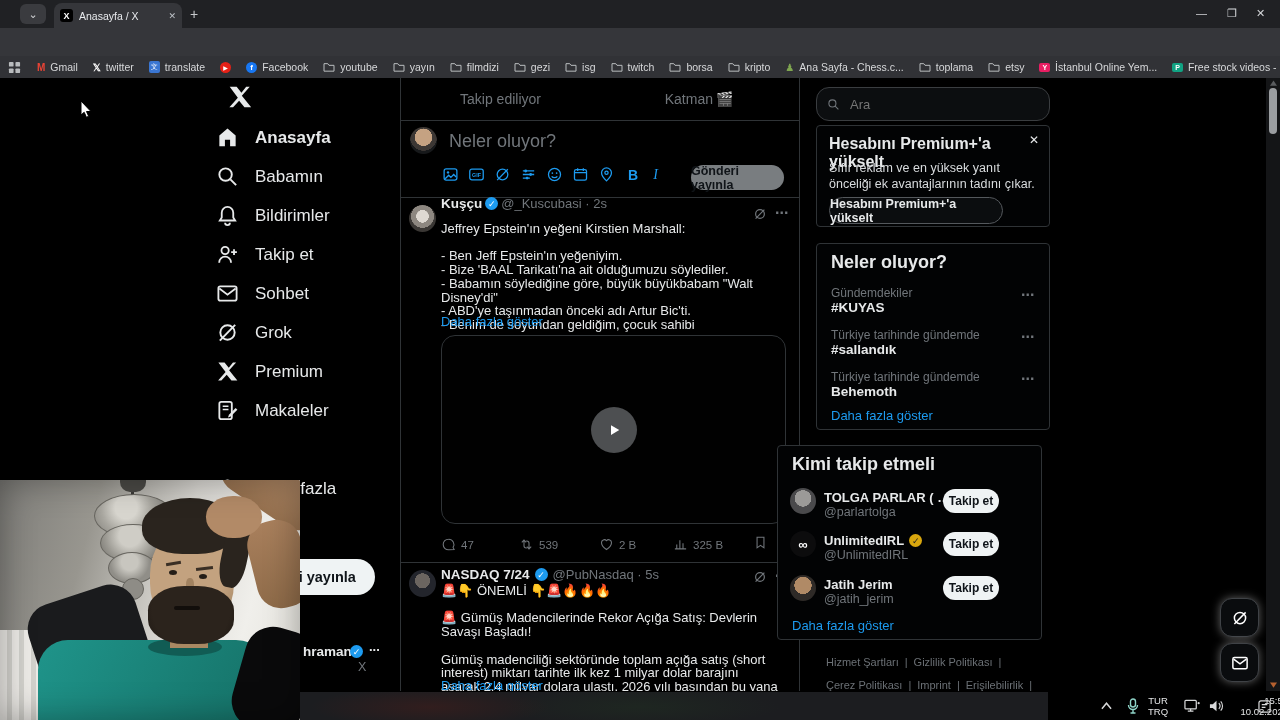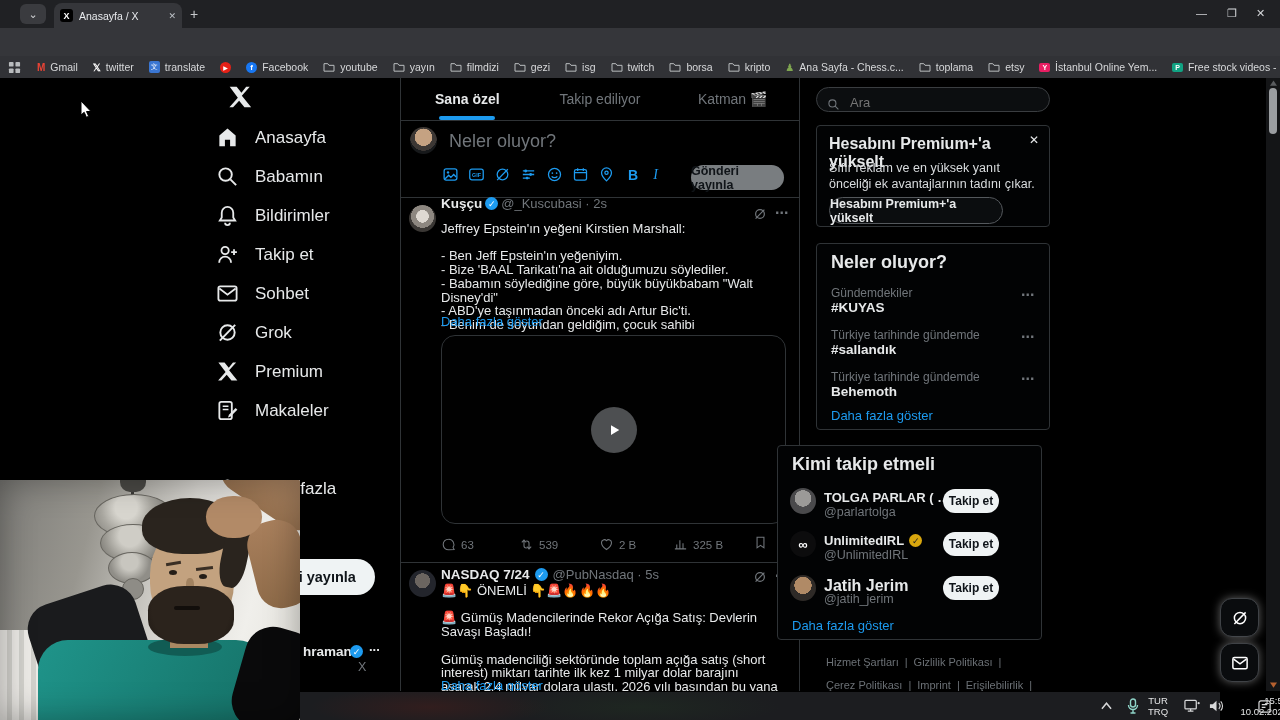--- a/index.html
+++ b/index.html
@@ -34,21 +34,21 @@
   #bkbar{left:0;top:56px;width:1280px;height:22px;background:#313236;display:flex;align-items:center}
   .bm{display:flex;align-items:center;gap:5px;font-size:10.5px;color:#d7d8da;white-space:nowrap}
   .bmfold svg{flex:none}
   .sep{width:1px;height:12px;background:#5a5b5e;margin:0 8px}
 
   
   #page{left:0;top:78px;width:1280px;height:613px;background:#000}
 
   
   .navitem{display:flex;align-items:center;gap:16px;height:39px;color:#e7e9ea;font-size:17px}
-  .navitem.active{font-weight:normal}
+  .navitem.active{font-weight:bold}
 
   
   #main{left:400px;top:0;width:400px;height:613px;border-left:1px solid #2f3336;border-right:1px solid #2f3336;box-sizing:border-box}
   #tabsrow{left:0;top:0;width:398px;height:42px;border-bottom:1px solid #2f3336;display:flex}
   .ftab{flex:1;display:flex;align-items:center;justify-content:center;font-size:14px;color:#71767b;position:relative}
   .ftab.active{color:#e7e9ea;font-weight:bold}
   .ftab .ul{position:absolute;bottom:0;left:50%;transform:translateX(-50%);width:56px;height:4px;border-radius:2px;background:#1d9bf0}
   .avatar{border-radius:50%;background:radial-gradient(circle at 50% 38%,#c5a282 0 40%,#3c3734 41% 62%,#17191b 63%);}
   .pill{border-radius:999px;display:flex;align-items:center;justify-content:center;font-weight:bold}
   .tname{font-size:13.5px;font-weight:bold;color:#e7e9ea}
@@ -68,21 +68,21 @@
 
   
   .fab{width:37px;height:37px;border-radius:12px;background:#0a0c0e;border:1px solid #3f4246;
        box-shadow:0 0 10px rgba(255,255,255,.38);display:flex;align-items:center;justify-content:center}
 
   
   #sbar{left:1266px;top:0;width:14px;height:613px;background:#141517}
   #sthumb{left:3px;top:10px;width:8px;height:46px;border-radius:4px;background:#9b9ea1}
 
   
-  #taskbar{left:0;top:691px;width:1220px;height:29px;background:#1c1d20;border-top:1px solid #000;
+  #taskbar{left:0;top:691px;width:1048px;height:29px;background:#1c1d20;border-top:1px solid #000;
            background-image:radial-gradient(120px 20px at 430px 15px,rgba(90,30,25,.35),transparent),
                             radial-gradient(140px 20px at 640px 15px,rgba(35,60,35,.3),transparent)}
   .tktxt{color:#e4e5e6;font-size:9.5px;line-height:11px;text-align:center}
 
   
   #cam{left:0;top:480px;width:300px;height:240px;overflow:hidden;z-index:60;
        background:linear-gradient(105deg,#7e7d79 0%,#98968f 28%,#d8d6d1 55%,#f0efeb 78%,#e3e1da 100%)}
 </style>
 </head>
 <body>
@@ -376,24 +376,20 @@
       <span>Gönderi yayınla</span>
     </div>
   <div class="a avatar" style="left:216px;top:562px;width:32px;height:32px"></div>
   <span class="a tname" style="left:303px;top:566px">hraman</span>
   <span class="a vbadge" style="left:347px;top:567px">✓</span>
   <span class="a dim" style="left:358px;top:582px;font-size:12.5px">X</span>
   <span class="a" style="left:369px;top:561px;font-size:13px;color:#e7e9ea;font-weight:bold">...</span>
 
   <div id="main" class="a">
     <div id="tabsrow" class="a">
-      <div class="ftab active">
-          <span>Sana özel</span>
-          <span class="ul"></span>
-        </div>
       <div class="ftab">
           <span>Takip ediliyor</span>
         </div>
       <div class="ftab">
           <span>Katman 🎬</span>
         </div>
     </div>
 
     <div class="a avatar" style="left:9px;top:49px;width:27px;height:27px"></div>
     <span class="a" style="left:48px;top:53px;font-size:18px;color:#71767b">Neler oluyor?</span>
@@ -462,21 +458,21 @@
       <div style="position:absolute;left:50%;top:50%;transform:translate(-50%,-50%);width:46px;height:46px;border-radius:50%;background:rgba(84,86,88,.92);display:flex;align-items:center;justify-content:center">
         <svg width="18" height="18" viewBox="0 0 24 24">
             <path d="M8 5.5v13l11-6.5Z" fill="#fff"></path>
           </svg>
       </div>
     </div>
     <div class="a stat" style="left:40px;top:459px">
       <svg width="15" height="15" viewBox="0 0 24 24">
           <path d="M12 3.5A8.5 8.5 0 0 0 3.5 12c0 4.7 3.8 8.5 8.5 8.5h.5L21 20l-1.7-3.4A8.46 8.46 0 0 0 12 3.5Z" fill="none" stroke="#71767b" stroke-width="1.7"></path>
         </svg>
-      <span>63</span>
+      <span>47</span>
       </div>
     <div class="a stat" style="left:118px;top:459px">
       <svg width="15" height="15" viewBox="0 0 24 24">
           <path d="M4.5 8.5 8 5l3.5 3.5M8 5v9a3.5 3.5 0 0 0 3.5 3.5h1M19.5 15.5 16 19l-3.5-3.5M16 19v-9a3.5 3.5 0 0 0-3.5-3.5h-1" fill="none" stroke="#71767b" stroke-width="1.7"></path>
         </svg>
       <span>539</span>
       </div>
     <div class="a stat" style="left:198px;top:459px">
       <svg width="15" height="15" viewBox="0 0 24 24">
           <path d="M12 20S4 14.8 4 9.2A4.5 4.5 0 0 1 12 6a4.5 4.5 0 0 1 8 3.2C20 14.8 12 20 12 20Z" fill="none" stroke="#71767b" stroke-width="1.7"></path>
@@ -509,21 +505,21 @@
       </svg>
     <span class="a dim" style="left:374px;top:485px;font-weight:bold">...</span>
     <div class="a tweet-text pre" style="left:40px;top:506px;width:340px">🚨👇 ÖNEMLİ 👇🚨🔥🔥🔥
 
 🚨 Gümüş Madencilerinde Rekor Açığa Satış: Devlerin Savaşı Başladı!
 
 Gümüş madenciliği sektöründe toplam açığa satış (short interest) miktarı tarihte ilk kez 1 milyar dolar barajını aşarak 2,4 milyar dolara ulaştı. 2026 yılı başından bu yana gümüşün %17</div>
     <span class="a blue" style="left:40px;top:600px;font-size:13px">Daha fazla göster</span>
   </div>
 
-  <div class="a" style="left:816px;top:9px;width:234px;height:25px;border:1px solid #3a3d40;border-radius:13px;background:#0c0e10;display:flex;align-items:flex-end;box-sizing:border-box;padding:0 10px;gap:8px">
+  <div class="a" style="left:816px;top:9px;width:234px;height:34px;border:1px solid #3a3d40;border-radius:13px;background:#0c0e10;display:flex;align-items:center;box-sizing:border-box;padding:0 10px;gap:8px">
     <svg width="13" height="13" viewBox="0 0 24 24">
         <circle cx="10" cy="10" r="6.5" fill="none" stroke="#71767b" stroke-width="2"></circle>
         <path d="M15 15l6 6" stroke="#71767b" stroke-width="2"></path>
       </svg>
     <input style="background: transparent; border: none; outline: none; color: rgb(231, 233, 234); font-size: 13px; width: 170px; font-family: inherit;" placeholder="Ara">
   </div>
 
   <div class="a card" style="left:816px;top:47px;width:234px;height:102px">
     <div class="ctitle a" style="left:12px;top:9px;font-size:16px">Hesabını Premium+'a yükselt</div>
     <span class="a" style="left:212px;top:7px;font-size:12px;color:#e7e9ea">✕</span>
@@ -565,21 +561,21 @@
         <span class="tname" style="font-size:13px">UnlimitedIRL</span>
         <span class="vbadge gold">✓</span>
       </div>
     <div class="a tmeta" style="left:46px;top:102px;font-size:12.5px">@UnlimitedIRL</div>
     <div class="a pill" style="left:165px;top:86px;width:56px;height:24px;background:#eff3f4;color:#0f1419;font-size:12px">
         <span>Takip et</span>
       </div>
 
     <div class="a" style="left:12px;top:129px;width:26px;height:26px;border-radius:50%;background:radial-gradient(circle at 50% 40%,#b08a66 0 42%,#2e2a27 43%)"></div>
     <div class="a row" style="left:46px;top:131px">
-        <span class="tname" style="font-size:16px">Jatih Jerim</span>
+        <span class="tname" style="font-size:13px">Jatih Jerim</span>
       </div>
     <div class="a tmeta" style="left:46px;top:146px;font-size:12.5px">@jatih_jerim</div>
     <div class="a pill" style="left:165px;top:130px;width:56px;height:24px;background:#eff3f4;color:#0f1419;font-size:12px">
         <span>Takip et</span>
       </div>
     <span class="a blue" style="left:14px;top:172px;font-size:13px">Daha fazla göster</span>
   </div>
 
   <div class="a" style="left:826px;top:576px;width:230px">
     <div class="row" style="gap:6px;flex-wrap:wrap;line-height:17px">

